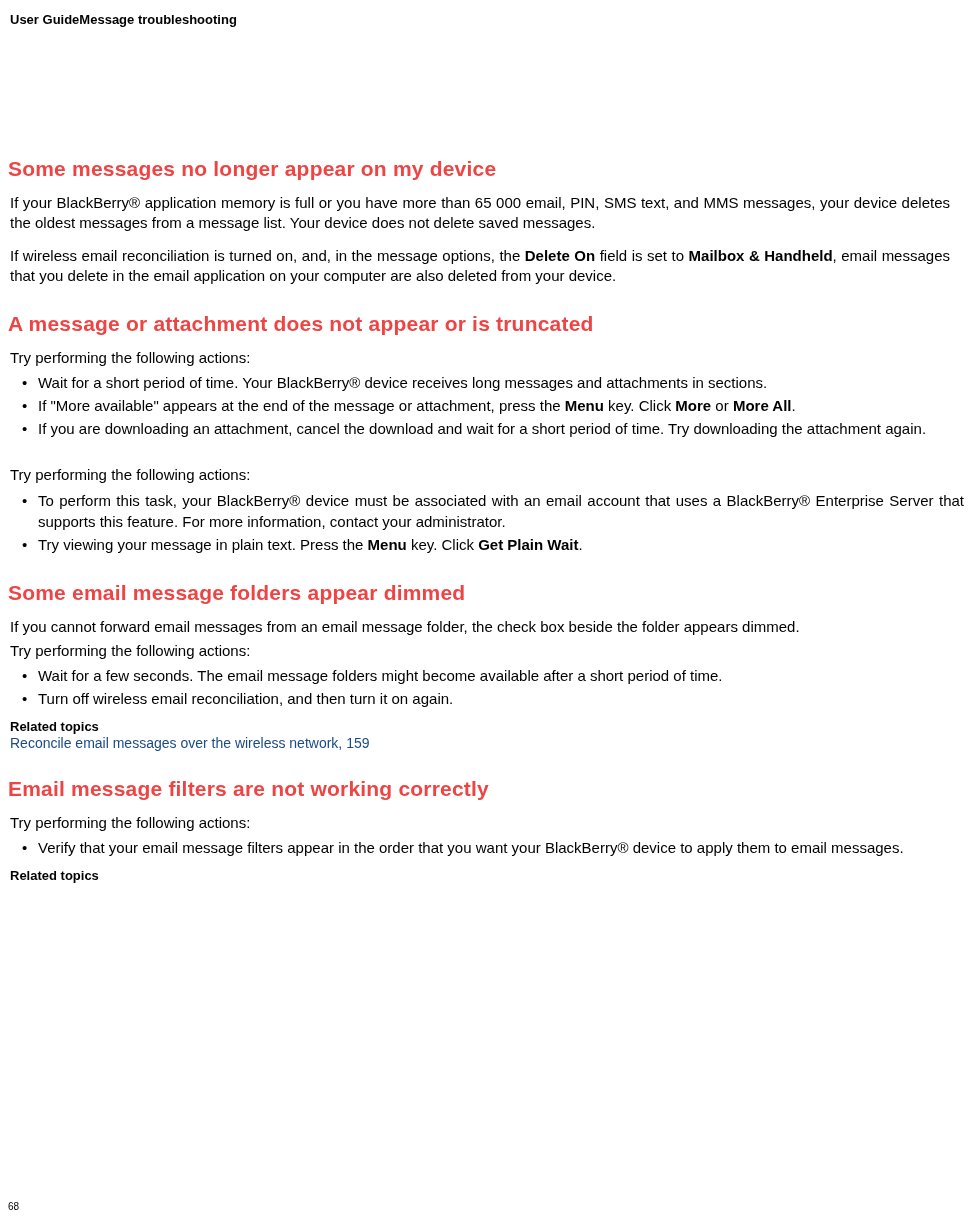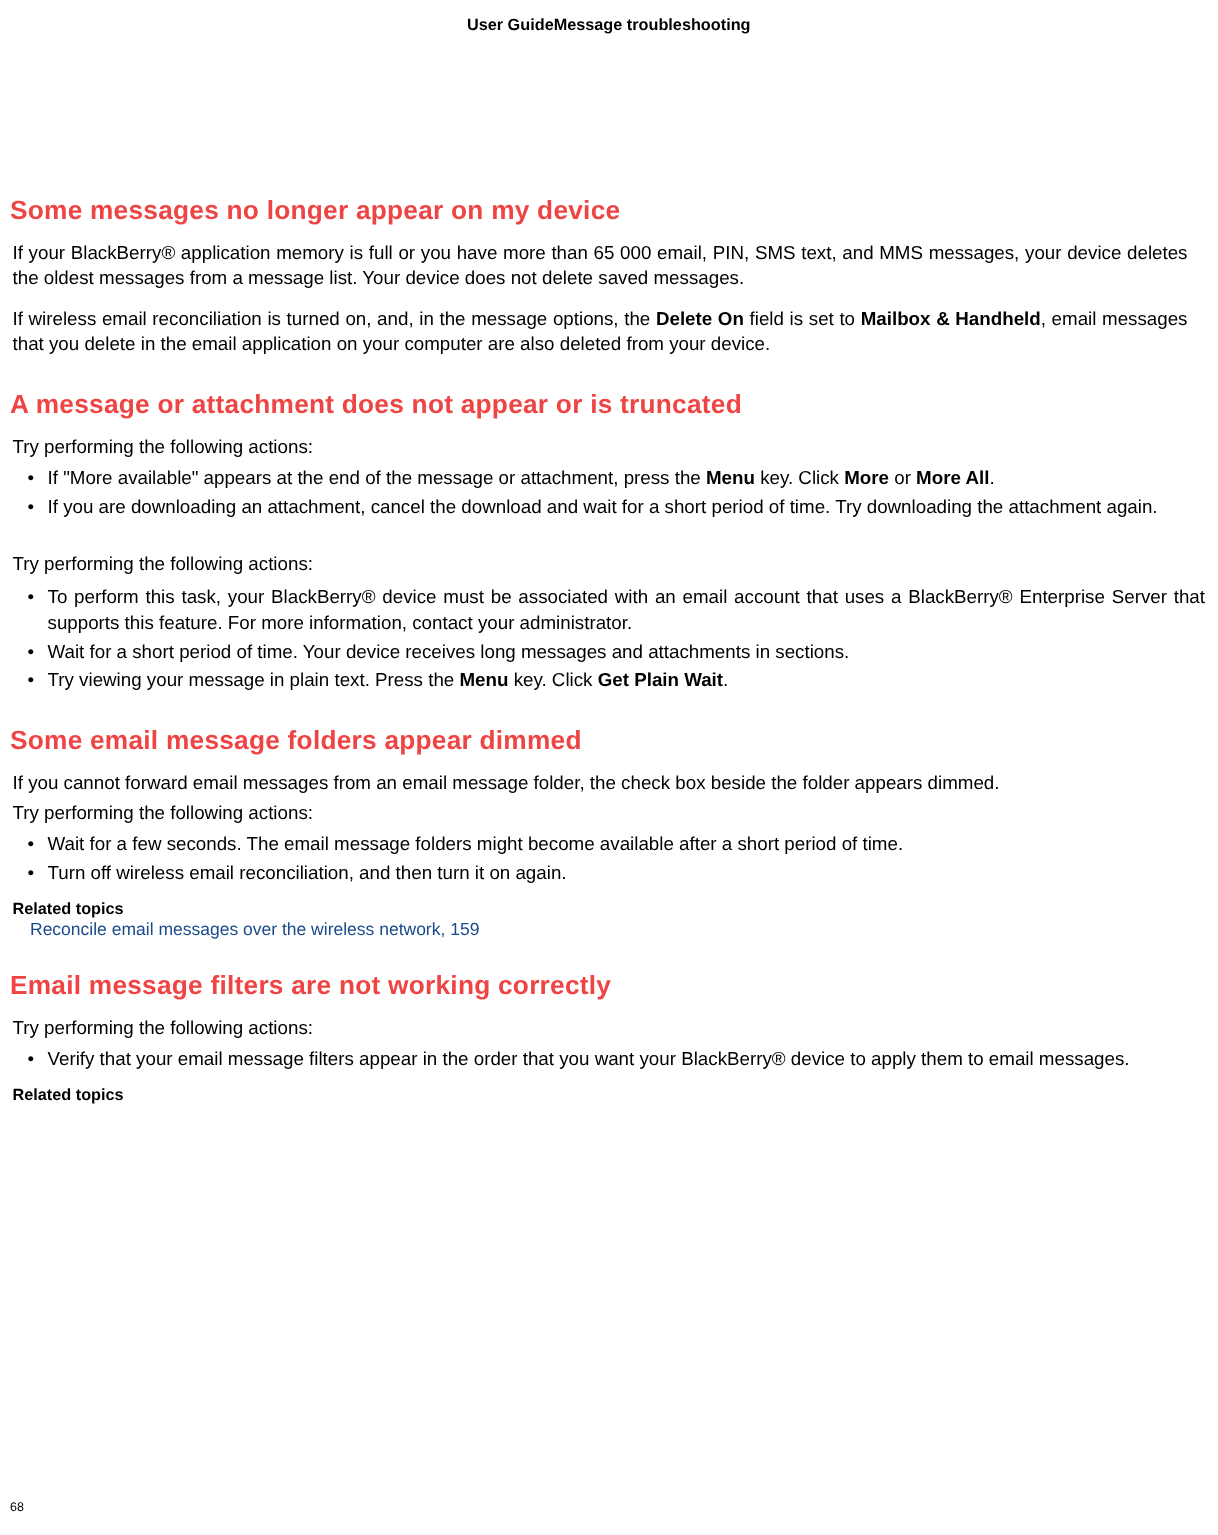--- a/index.html
+++ b/index.html
@@ -1,29 +1,29 @@
 <!DOCTYPE html>
 <html><head>
 <meta charset="utf-8">
 <style>
   * { box-sizing: border-box; margin: 0; padding: 0; }
   html, body { width: 974px; height: 1228px; background: #fff; font-family: "Helvetica Neue", Arial, sans-serif; color: #000; }
   body { position: relative; padding: 12px 8px 12px 8px; }
-  .header { display: flex; justify-content: center; font-size: 13px; font-weight: 600; padding: 0 2px; }
+  .header { display: flex; justify-content: flex-start; font-size: 13px; font-weight: 600; padding: 0 2px; }
   .content { padding: 130px 0 0 0; }
   .sec { margin-bottom: 26px; }
   h2.heading { color: #ef4444; font-weight: 700; font-size: 21px; margin-bottom: 12px; letter-spacing: 0.2px; }
   p.body { font-size: 15px; line-height: 1.35; text-align: justify; margin: 0 16px 12px 2px; }
   p.intro { font-size: 15px; line-height: 1.35; margin: 0 2px 4px 2px; }
   ul.bullets { list-style: none; margin: 0 2px 10px 2px; }
   ul.bullets li { position: relative; padding-left: 28px; font-size: 15px; line-height: 1.4; margin-bottom: 2px; text-align: justify; }
   ul.bullets li::before { content: "•"; position: absolute; left: 12px; top: 0; font-size: 15px; }
   .bold { font-weight: 700; }
   .related-label { font-size: 13px; font-weight: 700; margin: 6px 2px 1px 2px; }
-  .related-link { font-size: 14px; color: #1a4a8a; margin: 0 16px; cursor: pointer; }
+  .related-link { font-size: 14px; color: #1a4a8a; margin: 0 2px; cursor: pointer; }
   .page-num { position: absolute; bottom: 16px; left: 8px; font-size: 10px; }
 </style>
 </head>
 <body>
 
 <div class="header">
   <span>User Guide</span>
   <span>Message troubleshooting</span>
 </div>
 
@@ -32,30 +32,30 @@
   <div class="sec">
     <h2 class="heading">Some messages no longer appear on my device</h2>
     <p class="body"><span>If your BlackBerry® application memory is full or you have more than 65 000 email, PIN, SMS text, and MMS messages, your device deletes the oldest messages from a message list. Your device does not delete saved messages.</span></p>
     <p class="body"><span>If wireless email reconciliation is turned on, and, in the message options, the </span><span class="bold">Delete On</span><span> field is set to </span><span class="bold">Mailbox &amp; Handheld</span><span>, email messages that you delete in the email application on your computer are also deleted from your device.</span></p>
   </div>
 
   <div class="sec">
     <h2 class="heading">A message or attachment does not appear or is truncated</h2>
     <p class="intro">Try performing the following actions:</p>
     <ul class="bullets">
+      <li><span>Wait for a short period of time. Your BlackBerry® device receives long messages and attachments in sections.</span></li>
       <li><span>If "More available" appears at the end of the message or attachment, press the </span><span class="bold">Menu</span><span> key. Click </span><span class="bold">More</span><span> or </span><span class="bold">More All</span><span>.</span></li>
       <li><span>If you are downloading an attachment, cancel the download and wait for a short period of time. Try downloading the attachment again.</span></li>
     </ul>
   </div>
 
   <div class="sec">
     <p class="intro">Try performing the following actions:</p>
     <ul class="bullets">
       <li><span>To perform this task, your BlackBerry® device must be associated with an email account that uses a BlackBerry® Enterprise Server that supports this feature. For more information, contact your administrator.</span></li>
-      <li><span>Wait for a short period of time. Your device receives long messages and attachments in sections.</span></li>
       <li><span>Try viewing your message in plain text. Press the </span><span class="bold">Menu</span><span> key. Click </span><span class="bold">Get Plain Wait</span><span>.</span></li>
     </ul>
   </div>
 
   <div class="sec">
     <h2 class="heading">Some email message folders appear dimmed</h2>
     <p class="intro">If you cannot forward email messages from an email message folder, the check box beside the folder appears dimmed.</p>
     <p class="intro">Try performing the following actions:</p>
     <ul class="bullets">
       <li><span>Wait for a few seconds. The email message folders might become available after a short period of time.</span></li>

